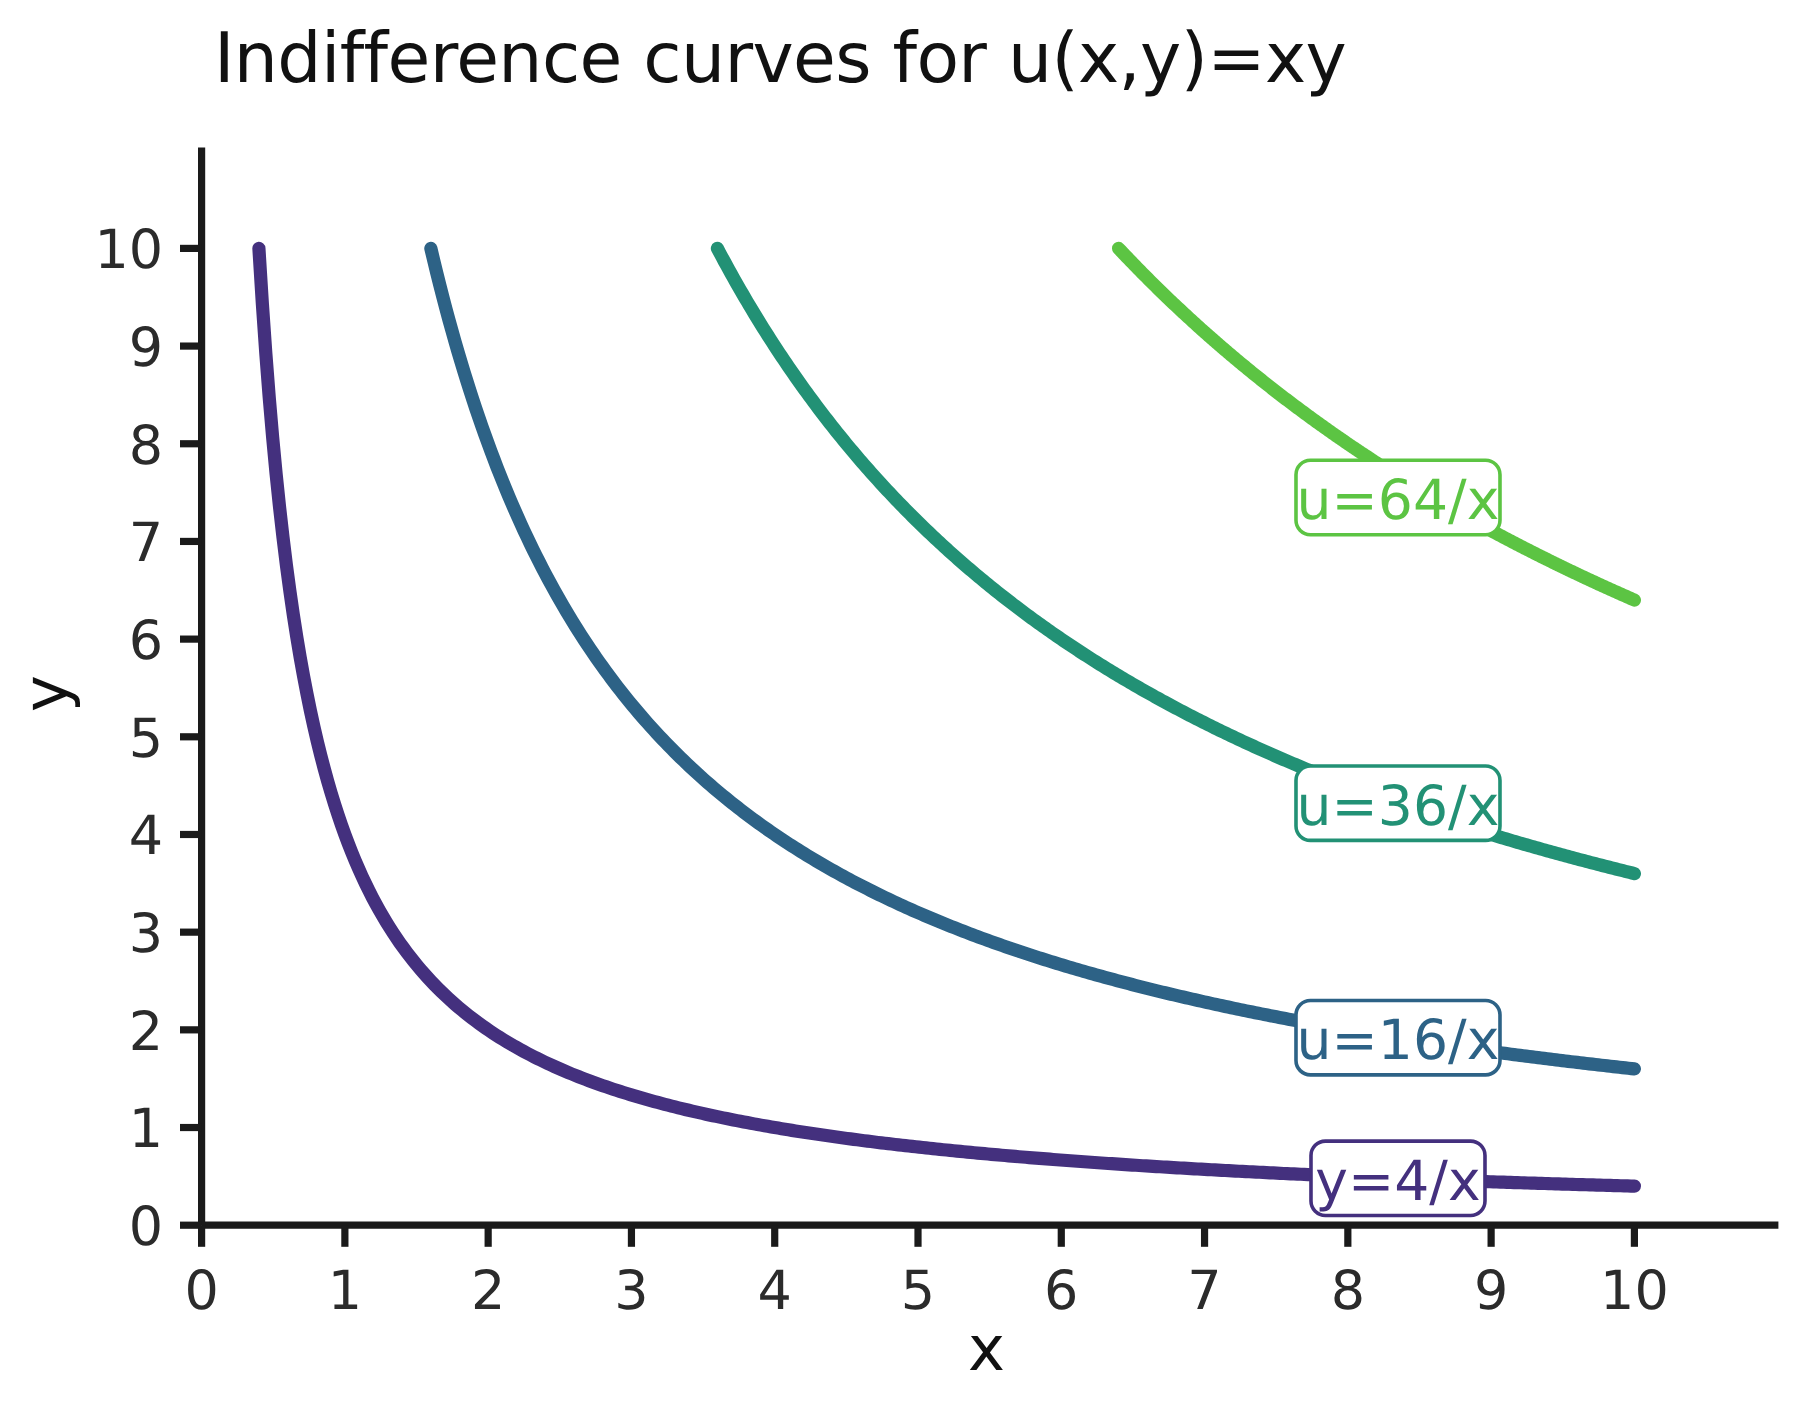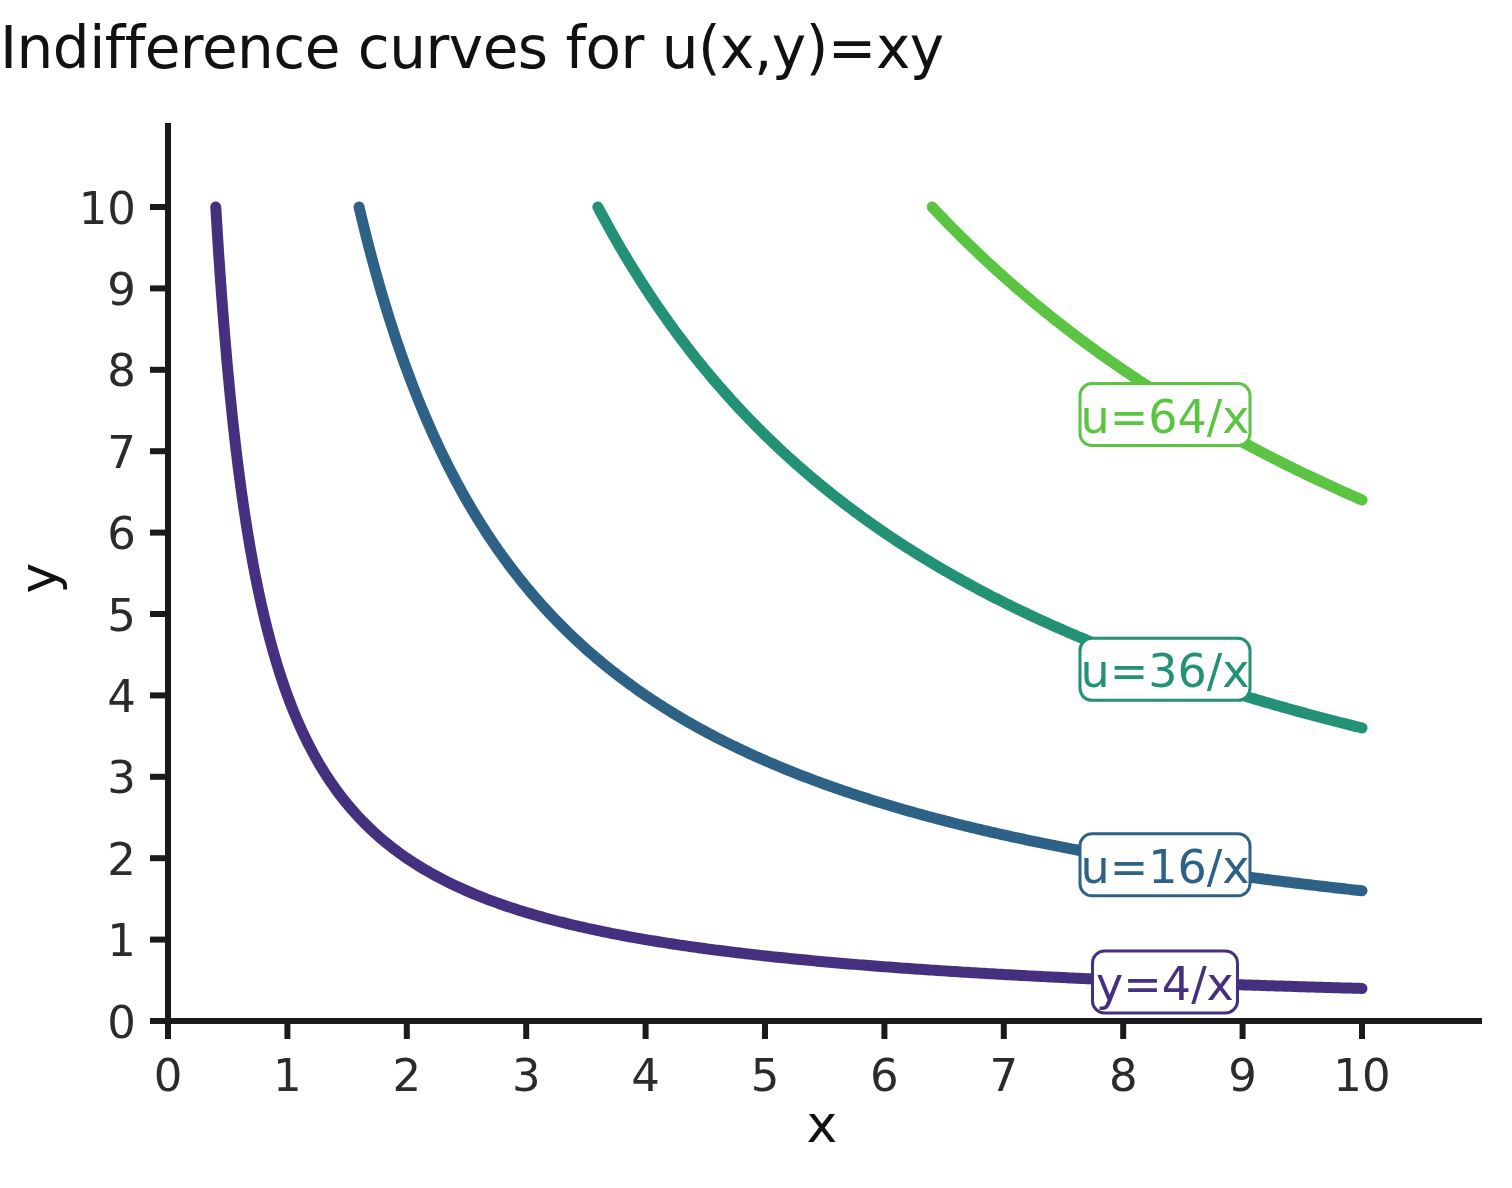--- a/index.html
+++ b/index.html
@@ -17,20 +17,21 @@
     position: relative;
     width: 1512px;
     height: 1188px;
     background: #ffffff;
   }
   #chart-title {
     position: absolute;
     left: 0;
     top: 14px;
     width: 1300px;
+    text-align: center;
     font-size: 58px;
     color: #111111;
     font-family: "DejaVu Sans", sans-serif;
     white-space: nowrap;
     letter-spacing: -0.5px;
   }
   #plot-svg {
     position: absolute;
     left: 0;
     top: 0;

